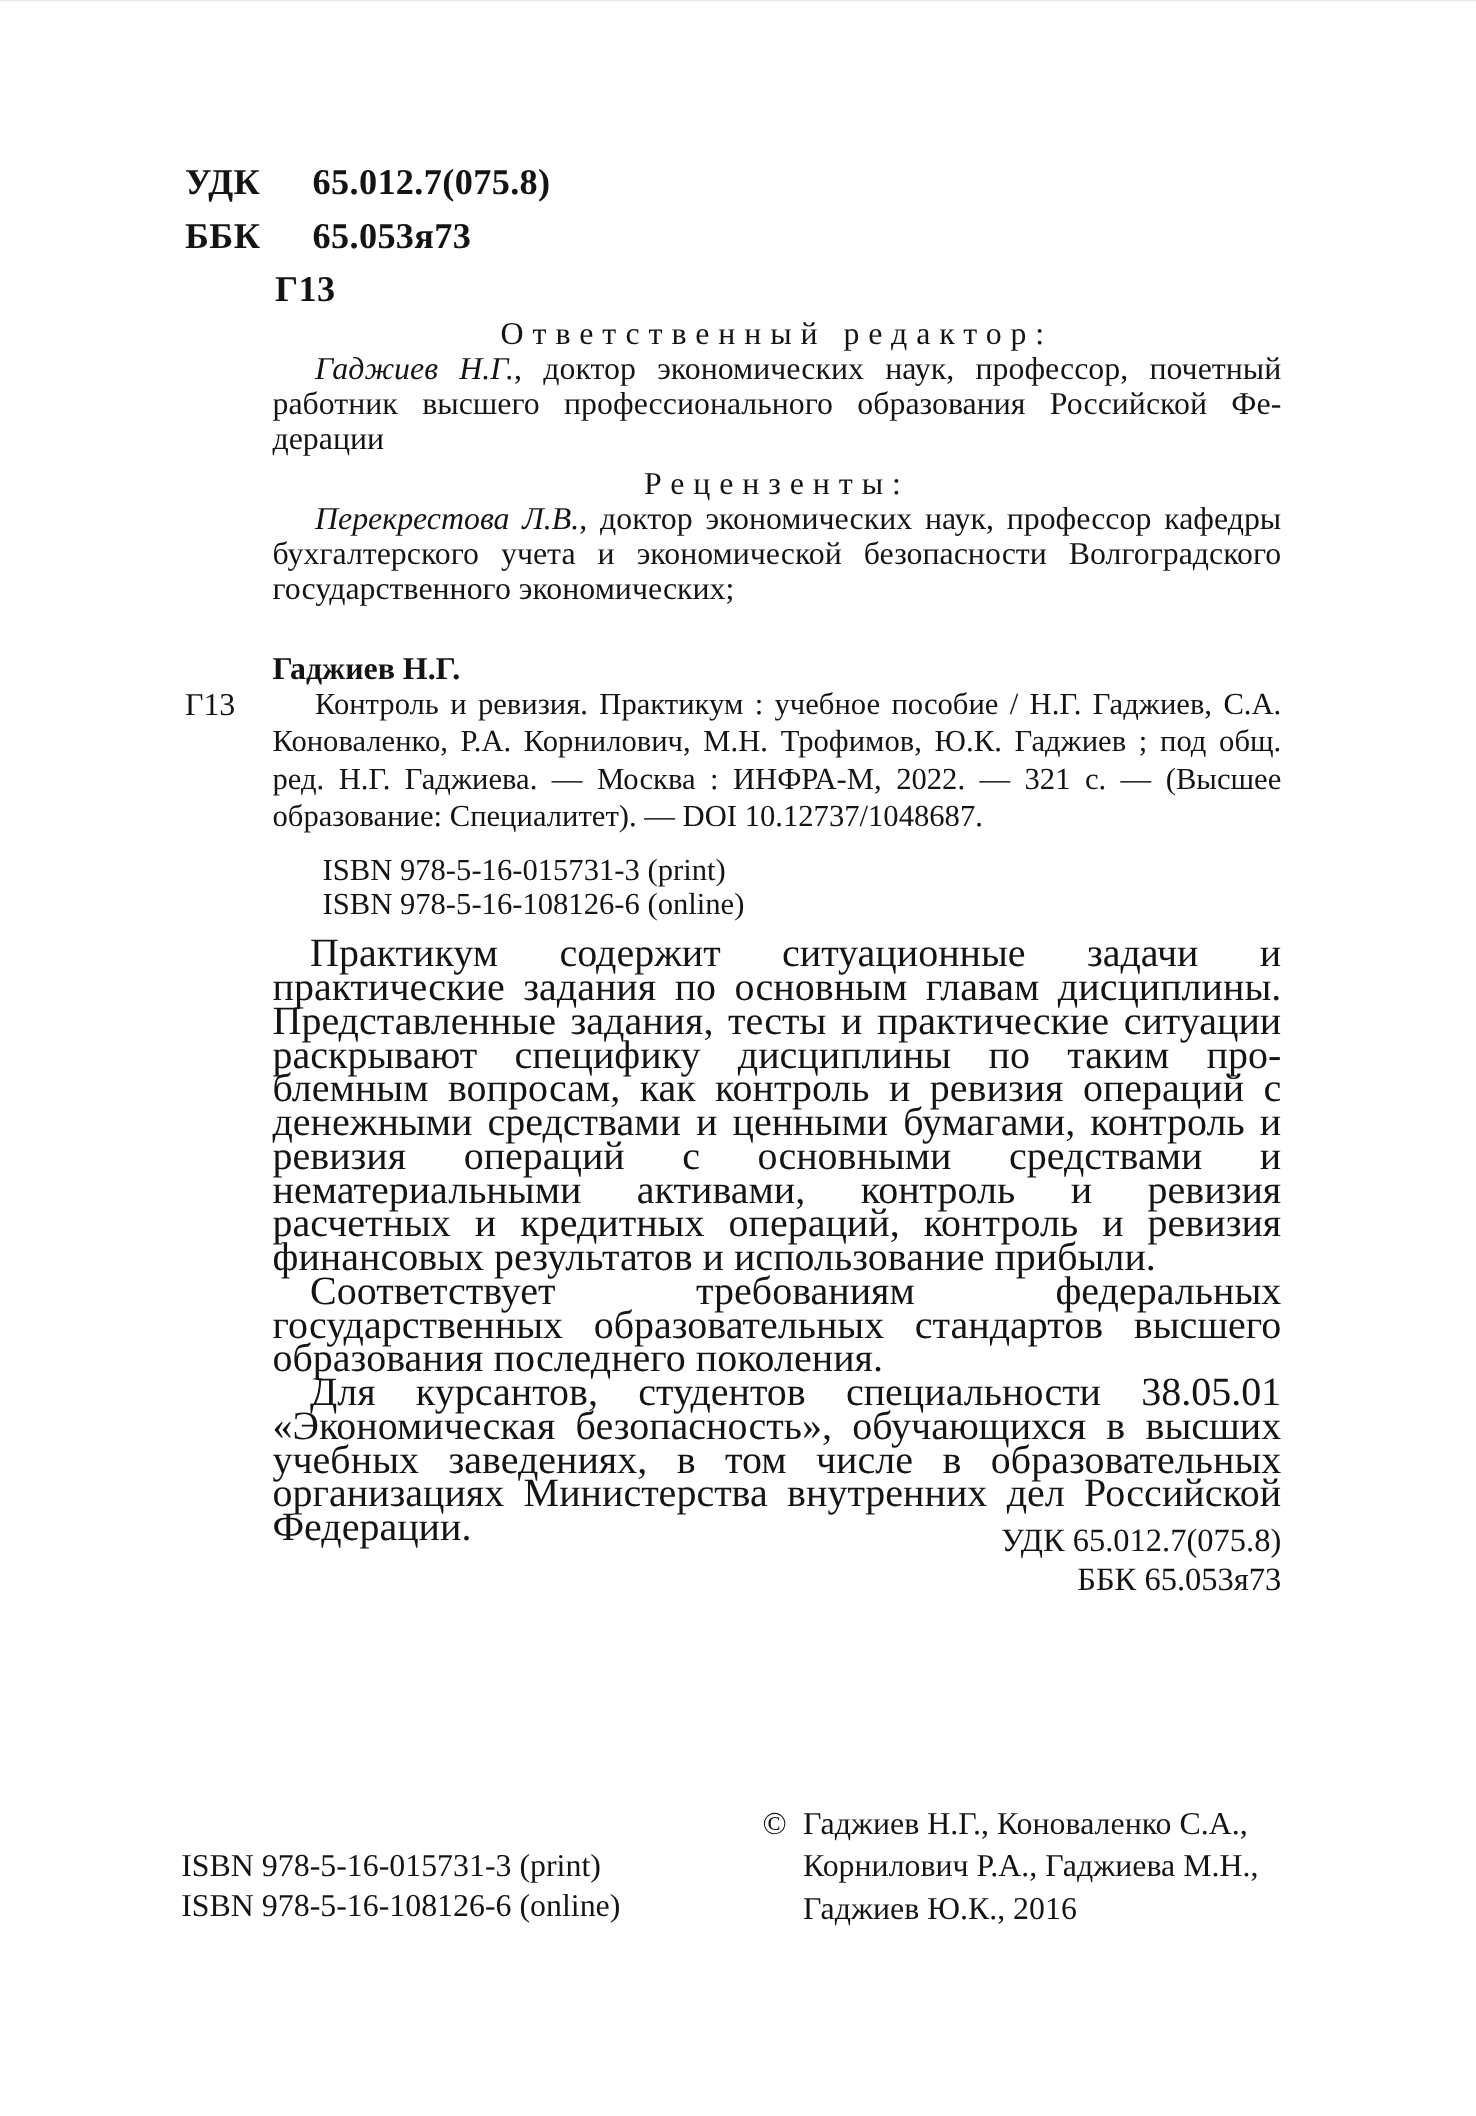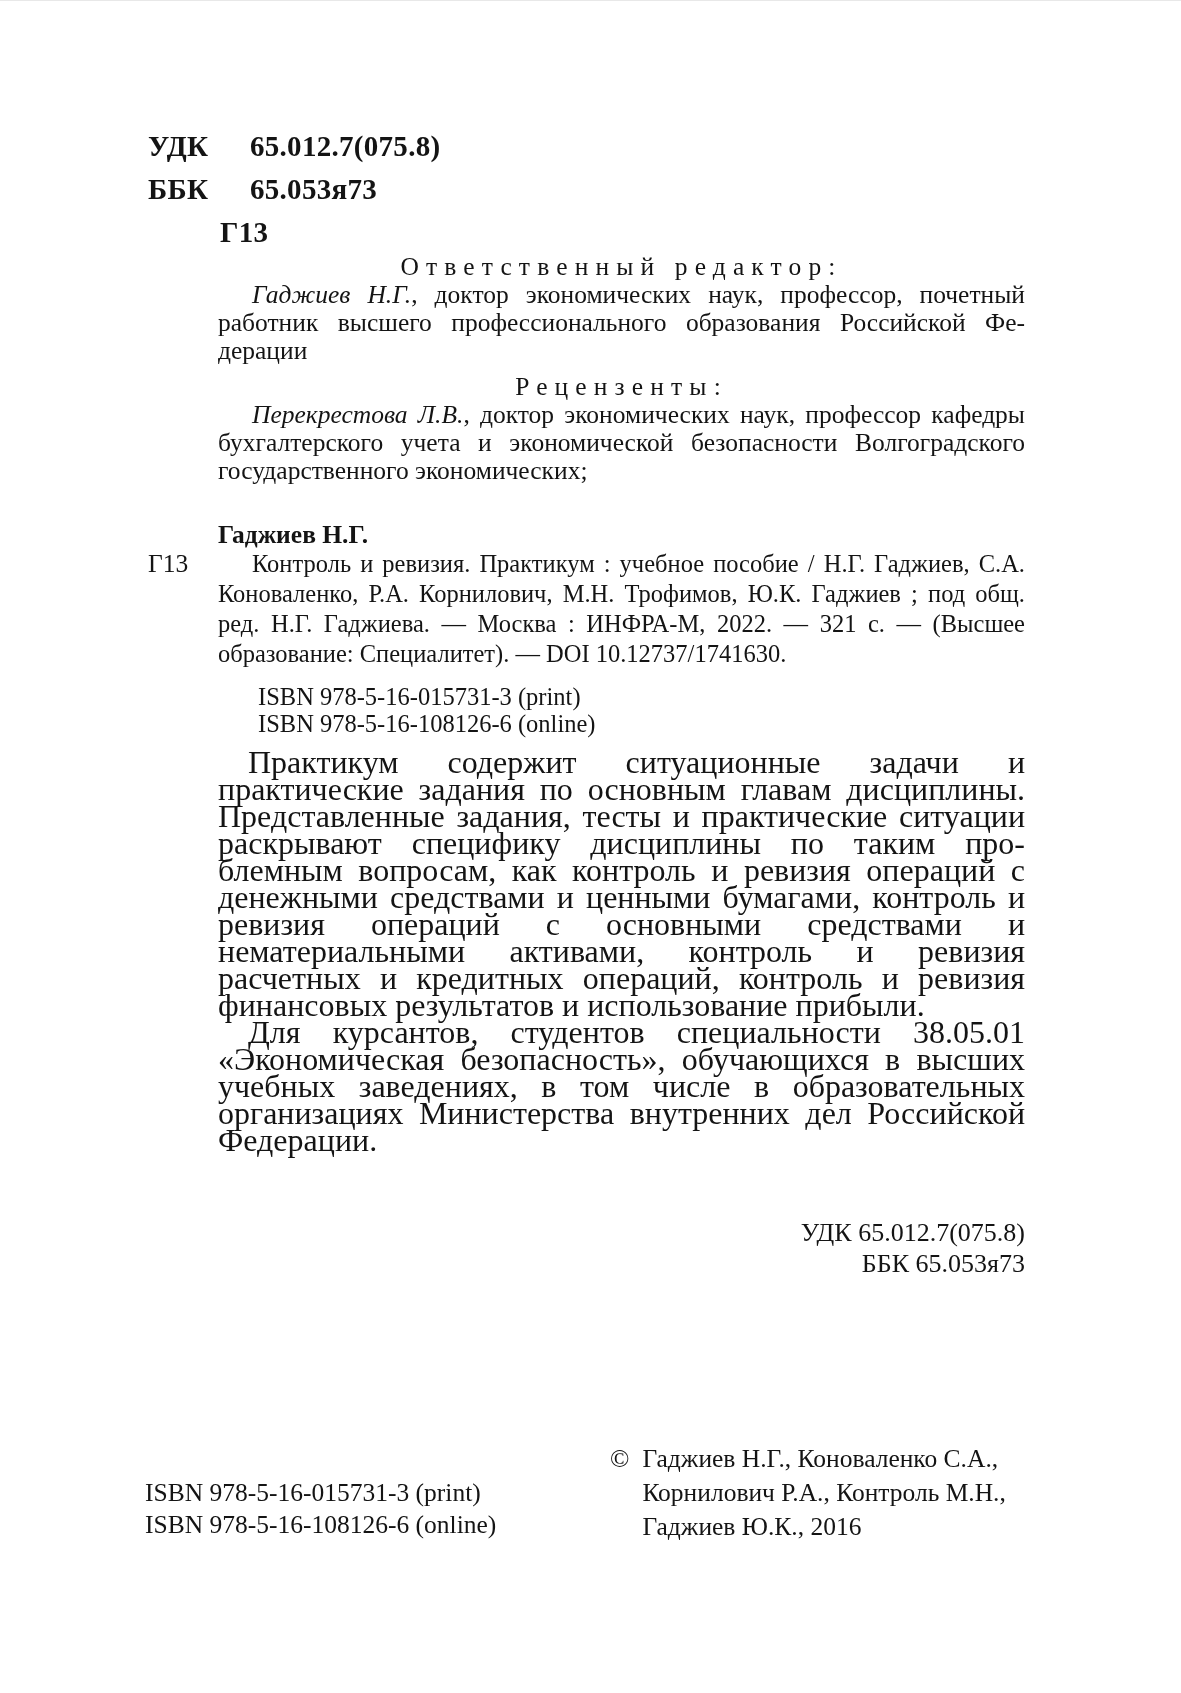--- a/index.html
+++ b/index.html
@@ -87,45 +87,46 @@
 
     <div class="spaced-heading">Ответственный редактор:</div>
     <p class="entry"><span class="person">Гаджиев Н.Г.</span><span>, доктор экономических наук, профессор, почетный работник высшего профессионального образования Российской Фе­дерации</span></p>
 
     <div class="spaced-heading second">Рецензенты:</div>
     <p class="entry"><span class="person">Перекрестова Л.В.</span><span>, доктор экономических наук, профессор ка­федры бухгалтерского учета и экономической безопасности Волгог­радского государственного экономических;</span></p>
 
     <div class="catalog-author">Гаджиев Н.Г.</div>
     <div class="catalog-entry">
       <span class="catalog-code">Г13</span>
-      <p class="catalog-text">Контроль и ревизия. Практикум : учебное пособие / Н.Г. Гаджиев, С.А. Коноваленко, Р.А. Корнилович, М.Н. Трофимов, Ю.К. Гаджиев ; под общ. ред. Н.Г. Гаджиева. — Москва : ИНФРА-М, 2022. — 321 с. — (Высшее образование: Специалитет). — DOI 10.12737/1741630.</p>
+      <p class="catalog-text">Контроль и ревизия. Практикум : учебное пособие / Н.Г. Гаджиев, С.А. Коноваленко, Р.А. Корнилович, М.Н. Трофимов, Ю.К. Гаджиев ; под общ. ред. Н.Г. Гаджиева. — Москва : ИНФРА-М, 2022. — 321 с. — (Высшее образование: Специалитет). — DOI 10.12737/1048687.</p>
     </div>
 
     <div class="isbn-block">
       <div>ISBN 978-5-16-015731-3 (print)</div>
       <div>ISBN 978-5-16-108126-6 (online)</div>
     </div>
 
     <p class="annotation first">Практикум содержит ситуационные задачи и практические задания по основным главам дисциплины. Представленные задания, тесты и прак­тические ситуации раскрывают специфику дисциплины по таким про­блемным вопросам, как контроль и ревизия операций с денежными сред­ствами и ценными бумагами, контроль и ревизия операций с основными средствами и нематериальными активами, контроль и ревизия расчетных и кредитных операций, контроль и ревизия финансовых результатов и ис­пользование прибыли.</p>
+    <p class="annotation">Соответствует требованиям федеральных государственных образова­тельных стандартов высшего образования последнего поколения.</p>
     <p class="annotation">Для курсантов, студентов специальности 38.05.01 «Экономическая безопасность», обучающихся в высших учебных заведениях, в том числе в образовательных организациях Министерства внутренних дел Россий­ской Федерации.</p>
 
   </div>
 
   <div class="udk-right">
     <div>УДК 65.012.7(075.8)</div>
     <div>ББК 65.053я73</div>
   </div>
 
   <div class="footer-isbn">
     <div>ISBN 978-5-16-015731-3 (print)</div>
     <div>ISBN 978-5-16-108126-6 (online)</div>
   </div>
 
   <div class="footer-copyright">
     <span class="copy-symbol">©</span>
     <div class="copy-lines">
       <div>Гаджиев Н.Г., Коноваленко С.А.,</div>
-      <div>Корнилович Р.А., Контроль М.Н.,</div>
+      <div>Корнилович Р.А., Гаджиева М.Н.,</div>
       <div>Гаджиев Ю.К., 2016</div>
     </div>
   </div>
 
 </div>
 
 </body></html>

